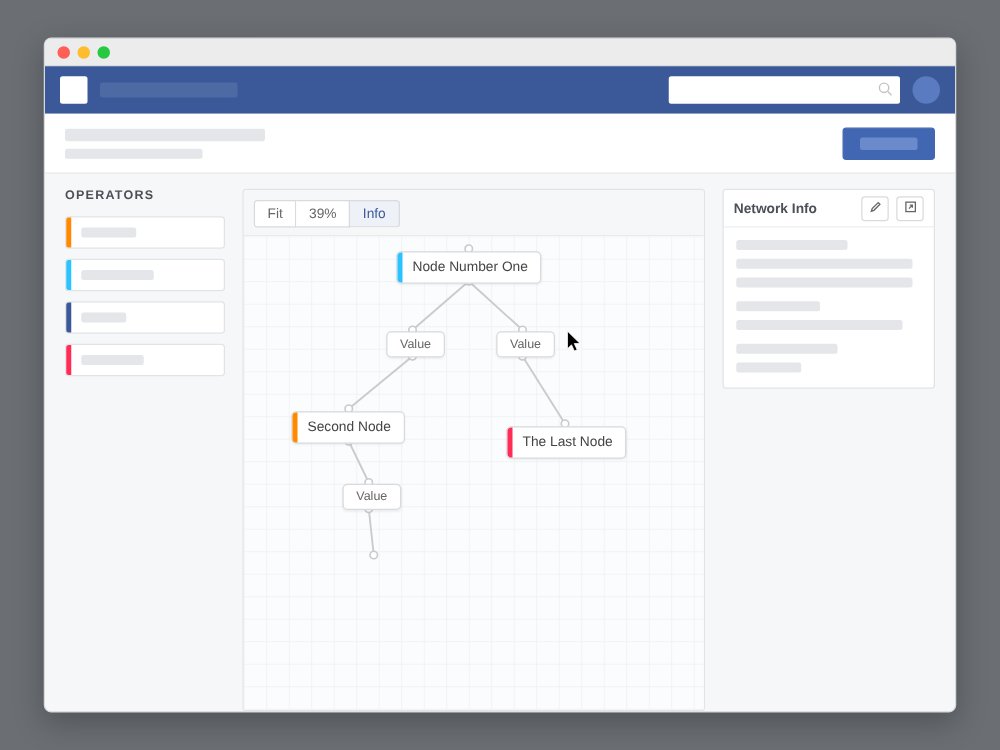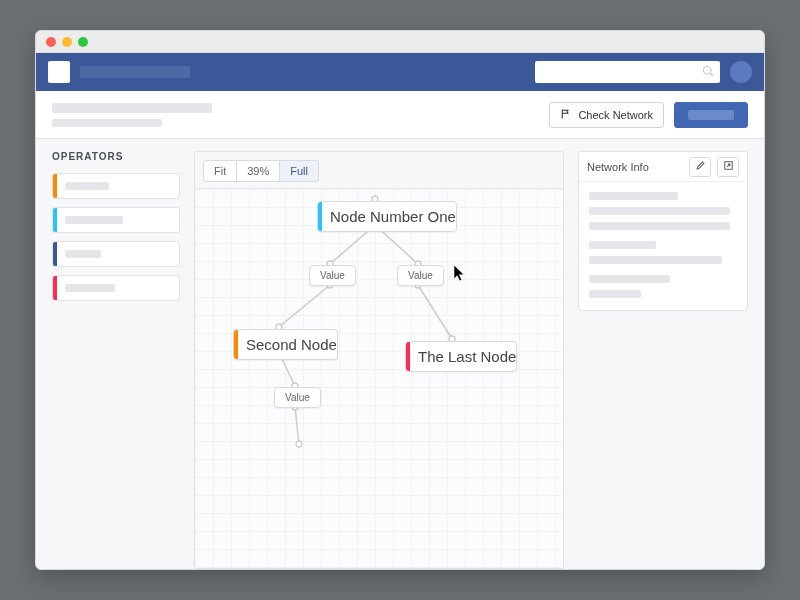--- a/index.html
+++ b/index.html
@@ -128,44 +128,44 @@
     background-color:#fbfcfd;
     background-image:
       linear-gradient(#f1f2f4 1px, transparent 1px),
       linear-gradient(90deg, #f1f2f4 1px, transparent 1px);
     background-size:18px 18px;
     overflow:hidden;
   }
   .node, .pill {
     position:absolute; background:#fff;
     border:1px solid #d8dade; border-radius:4px;
-    display:flex; align-items:center; padding:6px 0 6px 6px;
+    display:flex; align-items:center; padding:6px 10px 6px 6px;
     box-shadow:0 1px 2px rgba(0,0,0,.06);
-    font-size:15px; color:#444; cursor:grab;
+    font-size:11px; color:#444; cursor:grab;
   }
   .node .stripe { width:4px; align-self:stretch; margin:-6px 8px -6px -6px; border-radius:3px 0 0 3px; }
   .pill { padding:4px 10px; font-size:10px; color:#666; }
   .svglines { position:absolute; inset:0; width:100%; height:100%; pointer-events:none; }
   .svglines line { stroke:#c9cbce; stroke-width:1.5; }
   .svglines circle { fill:#fff; stroke:#c9cbce; stroke-width:1.3; }
 
   .cursor { position:absolute; width:14px; height:18px; }
 
   .infopanel {
     width:170px;
     border:1px solid #e1e3e6; border-radius:3px;
     background:#fff;
     height:160px;
     display:flex; flex-direction:column;
   }
   .info-head {
     height:30px; border-bottom:1px solid #eceef0;
     display:flex; align-items:center; padding:0 8px; gap:6px;
   }
-  .info-head span { font-size:11px; color:#4b4f56; font-weight:400; }
+  .info-head span { font-size:11px; color:#4b4f56; font-weight:700; }
   .info-head .spacer { flex:1; }
   .iconbtn {
     width:22px; height:20px; border:1px solid #d8dade; border-radius:3px;
     background:#fff; display:flex; align-items:center; justify-content:center;
     cursor:pointer;
   }
   .iconbtn svg { width:11px; height:11px; stroke:#666; fill:none; stroke-width:1.5; }
   .info-body { padding:10px 10px; display:flex; flex-direction:column; gap:7px; }
   .info-body .ph { height:8px; }
 </style>
@@ -194,28 +194,20 @@
     </div>
     <div class="avatar"></div>
   </div>
 
   <div class="subhead">
     <div class="ph-lines">
       <div class="ph ph1"></div>
       <div class="ph ph2"></div>
     </div>
     <div class="spacer"></div>
-    <div class="btn">
-      <span>
-        <svg viewBox="0 0 16 16">
-            <path d="M3 2v12M3 3h8l-2 2 2 2H3" fill="none" stroke="#333" stroke-width="1.4" stroke-linejoin="round"></path>
-          </svg>
-      </span>
-      <span>Check Network</span>
-    </div>
     <div class="btn btn-primary">
       <div class="ph"></div>
     </div>
   </div>
 
   <div class="content">
 
     <div class="sidebar">
       <h4>OPERATORS</h4>
       <div class="op">
@@ -233,21 +225,21 @@
       <div class="op">
         <div class="stripe" style="background:#ff2d55"></div>
         <div class="op-ph" style="width:50px"></div>
       </div>
     </div>
 
     <div class="canvas-wrap">
       <div class="zoomtabs">
         <div class="ztab">Fit</div>
         <div class="ztab">39%</div>
-        <div class="ztab active">Full</div>
+        <div class="ztab active">Info</div>
       </div>
       <div class="canvas">
 
         <svg class="svglines">
 
           <line x1="180" y1="36" x2="135" y2="75"></line>
 
           <line x1="180" y1="36" x2="223" y2="75"></line>
 
           <line x1="135" y1="96" x2="84" y2="138"></line>

